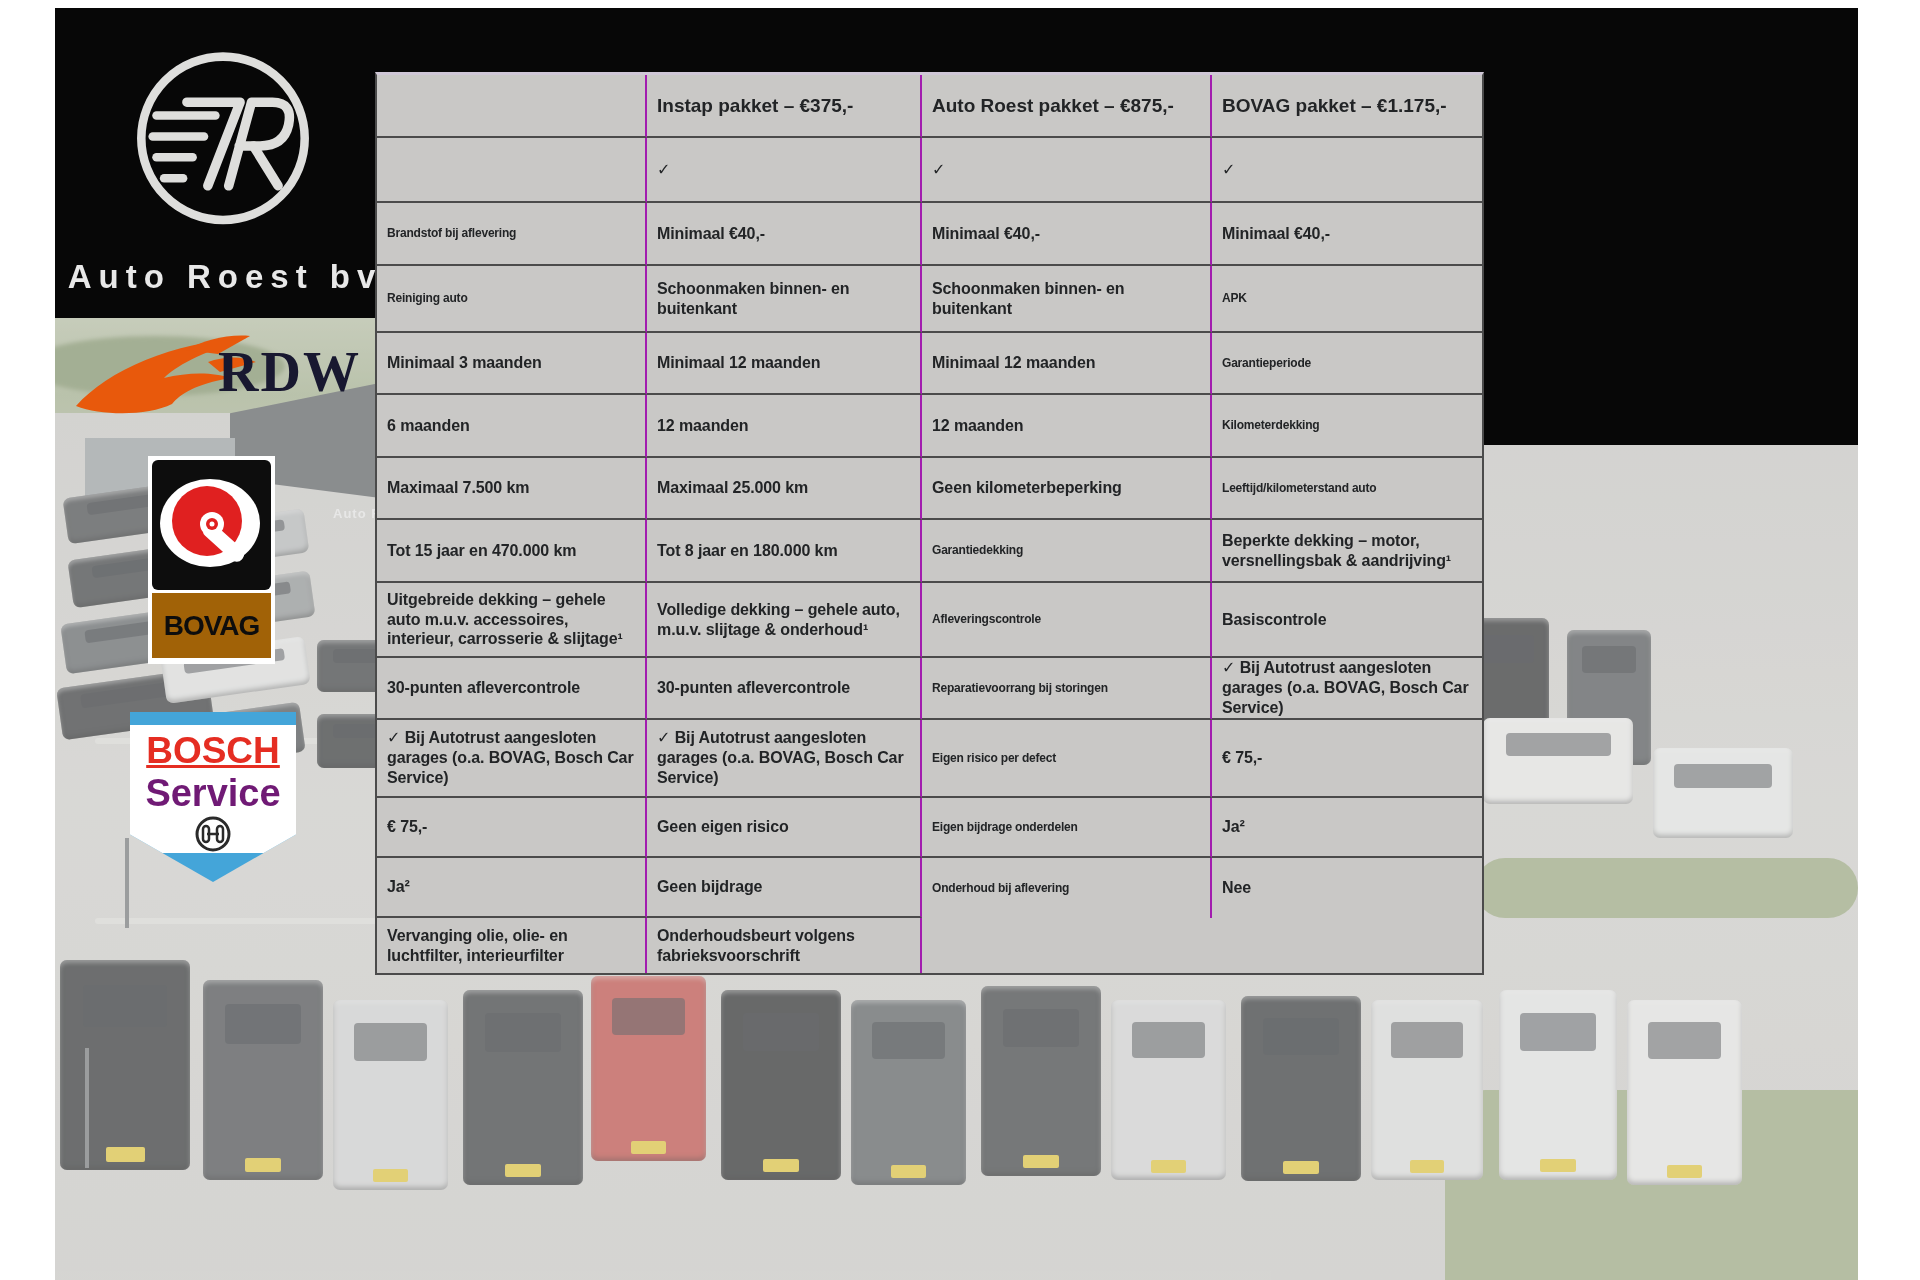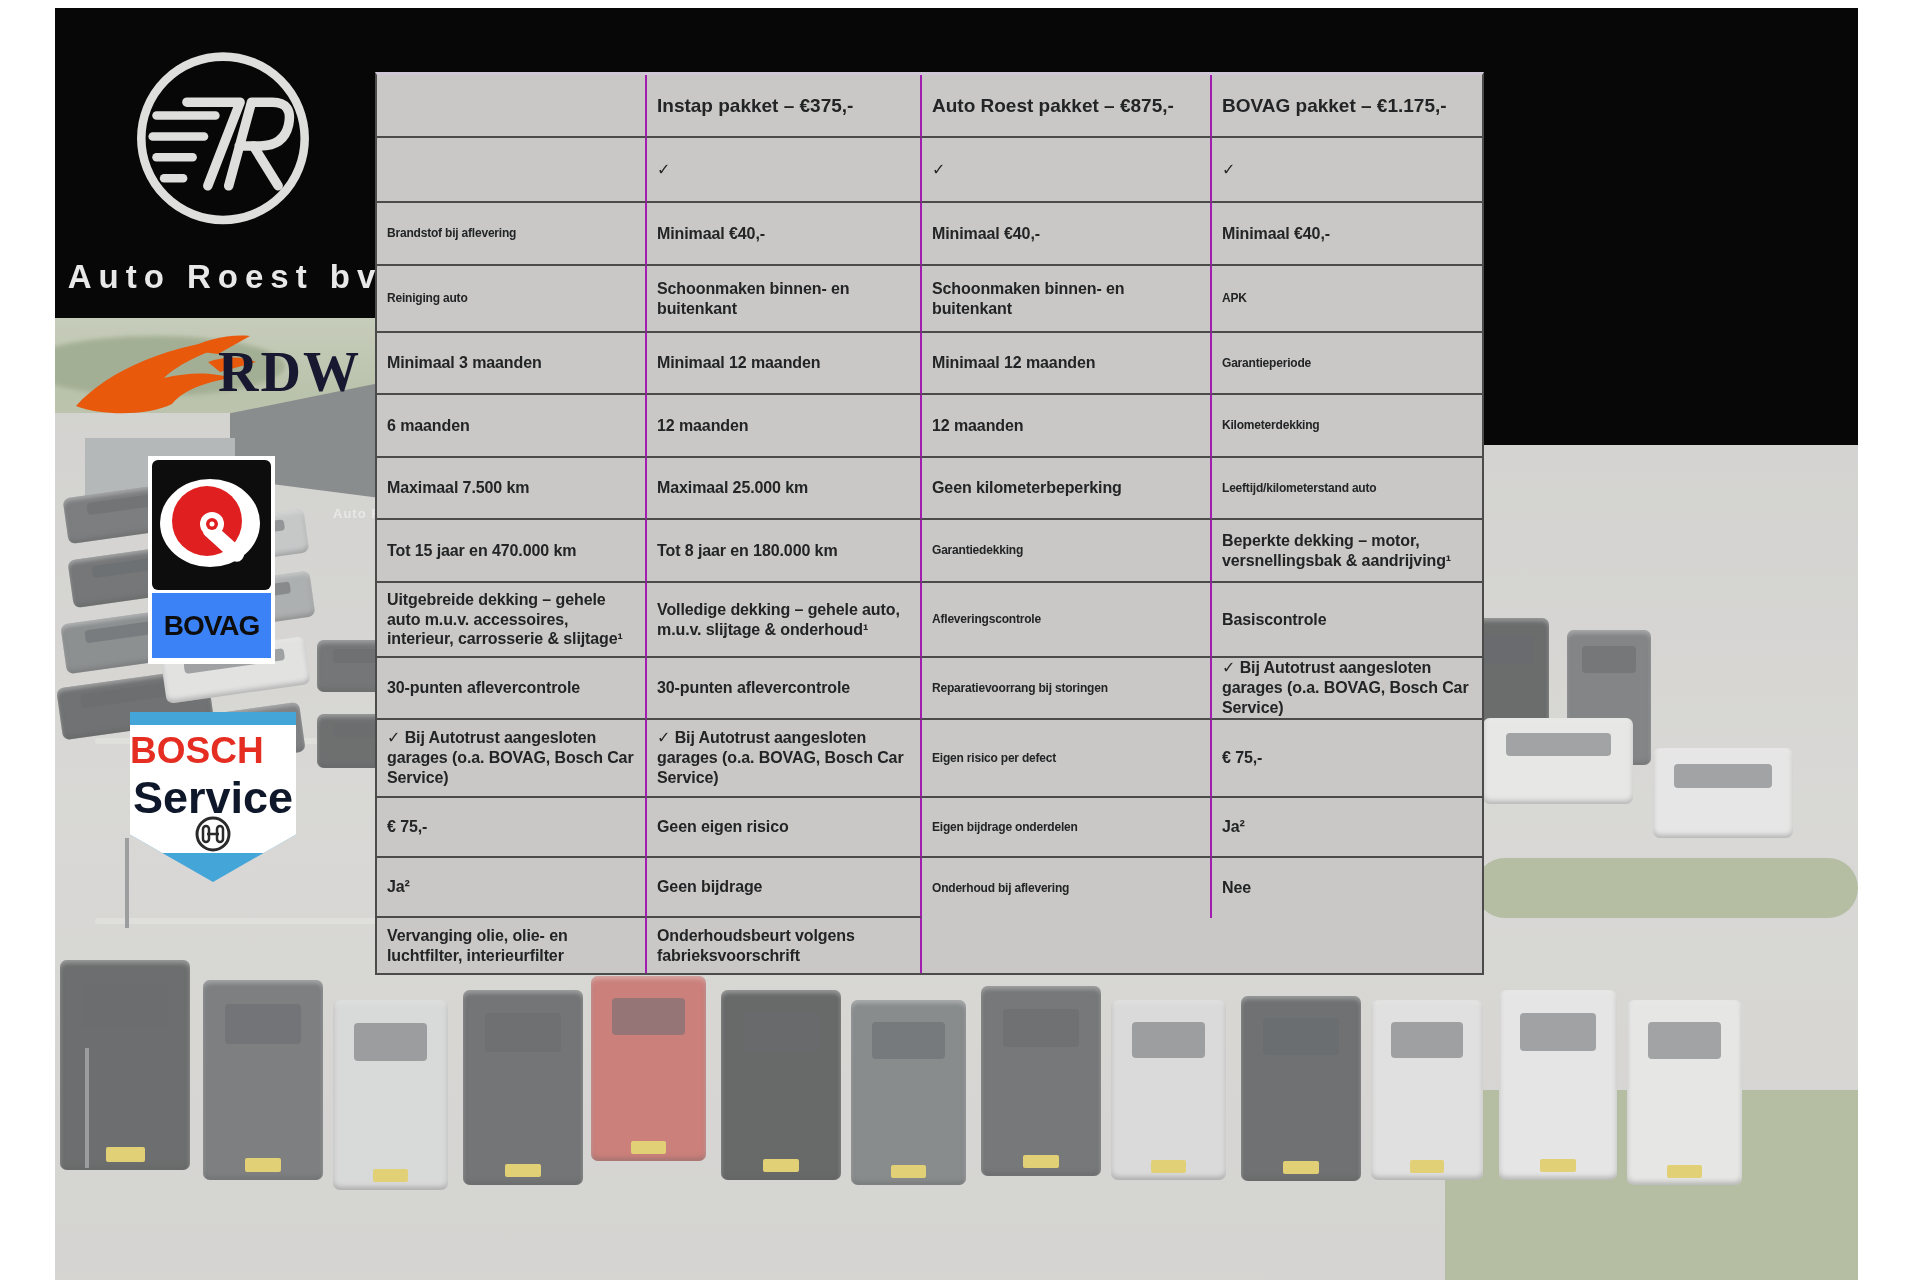--- a/index.html
+++ b/index.html
@@ -38,32 +38,32 @@
            color:#e8e8e8;font-size:33px;font-weight:bold;letter-spacing:7px;white-space:nowrap;}
 
   
   #rdw{position:absolute;left:68px;top:328px;width:270px;height:100px;}
   #rdw .rdw-text{position:absolute;left:150px;top:12px;font-family:"Liberation Serif","DejaVu Serif",serif;
                  font-weight:bold;font-size:56px;color:#181830;letter-spacing:2px;}
 
   
   #bovag{position:absolute;left:148px;top:456px;width:127px;height:208px;background:#ffffff;padding:4px;box-sizing:border-box;}
   #bovag .bv-mark{position:relative;width:119px;height:130px;background:#0d0d0d;border-radius:6px;}
-  #bovag .bv-band{position:relative;margin-top:3px;width:119px;height:65px;background:#3b82f6;
+  #bovag .bv-band{position:relative;margin-top:3px;width:119px;height:65px;background:#a16207;
                   display:flex;align-items:center;justify-content:center;}
   #bovag .bv-band span{font-size:28px;font-weight:800;color:#0d0d0d;letter-spacing:-1px;}
 
   
   #bosch{position:absolute;left:130px;top:712px;width:166px;height:170px;
          clip-path:polygon(0 0,100% 0,100% 72%,50% 100%,0 72%);background:#44a5d9;}
   #bosch .bs-in{position:absolute;left:0;top:13px;width:166px;height:128px;background:#ffffff;}
-  #bosch .bs-bosch{position:absolute;left:0;top:18px;width:100%;text-align:left;
-                   color:#e52d22;font-size:37px;font-weight:800;letter-spacing:0px;}
+  #bosch .bs-bosch{position:absolute;left:0;top:18px;width:100%;text-align:center;
+                   color:#e52d22;font-size:37px;font-weight:800;letter-spacing:0px;text-decoration:underline;}
   #bosch .bs-service{position:absolute;left:0;top:60px;width:100%;text-align:center;
-                     color:#0f172a;font-size:45px;font-weight:bold;}
+                     color:#701a75;font-size:38px;font-weight:bold;}
   #bosch .bs-sym{position:absolute;left:63px;top:102px;}
 
   
   #tablewrap{position:absolute;left:375px;top:72px;border:2px solid #4b4b4b;border-top:3px solid #cfc7d6;
              background:#c9c8c6;}
   #grid{display:grid;grid-template-columns:270px 275px 290px 270px;}
   .cell{border-right:2px solid #a21caf;border-bottom:2px solid #4b4b4b;background:#c9c8c6;
         display:flex;align-items:center;box-sizing:border-box;
         padding:4px 8px 4px 10px;color:#222426;font-weight:bold;line-height:1.24;}
   .cell:nth-child(4n){border-right:none;}

